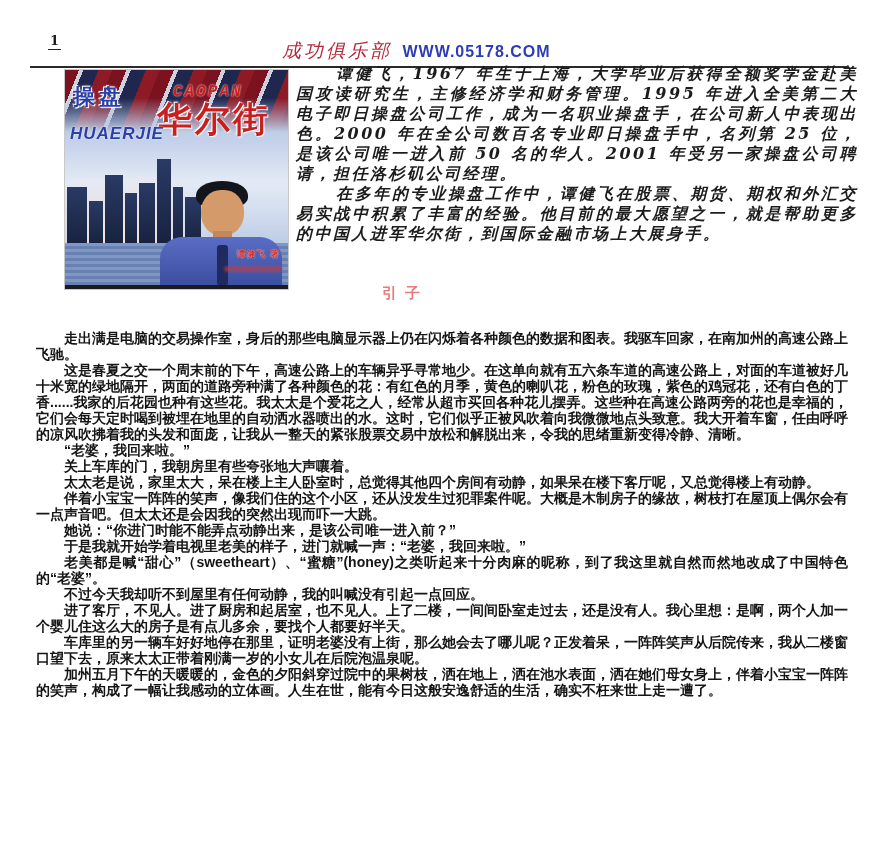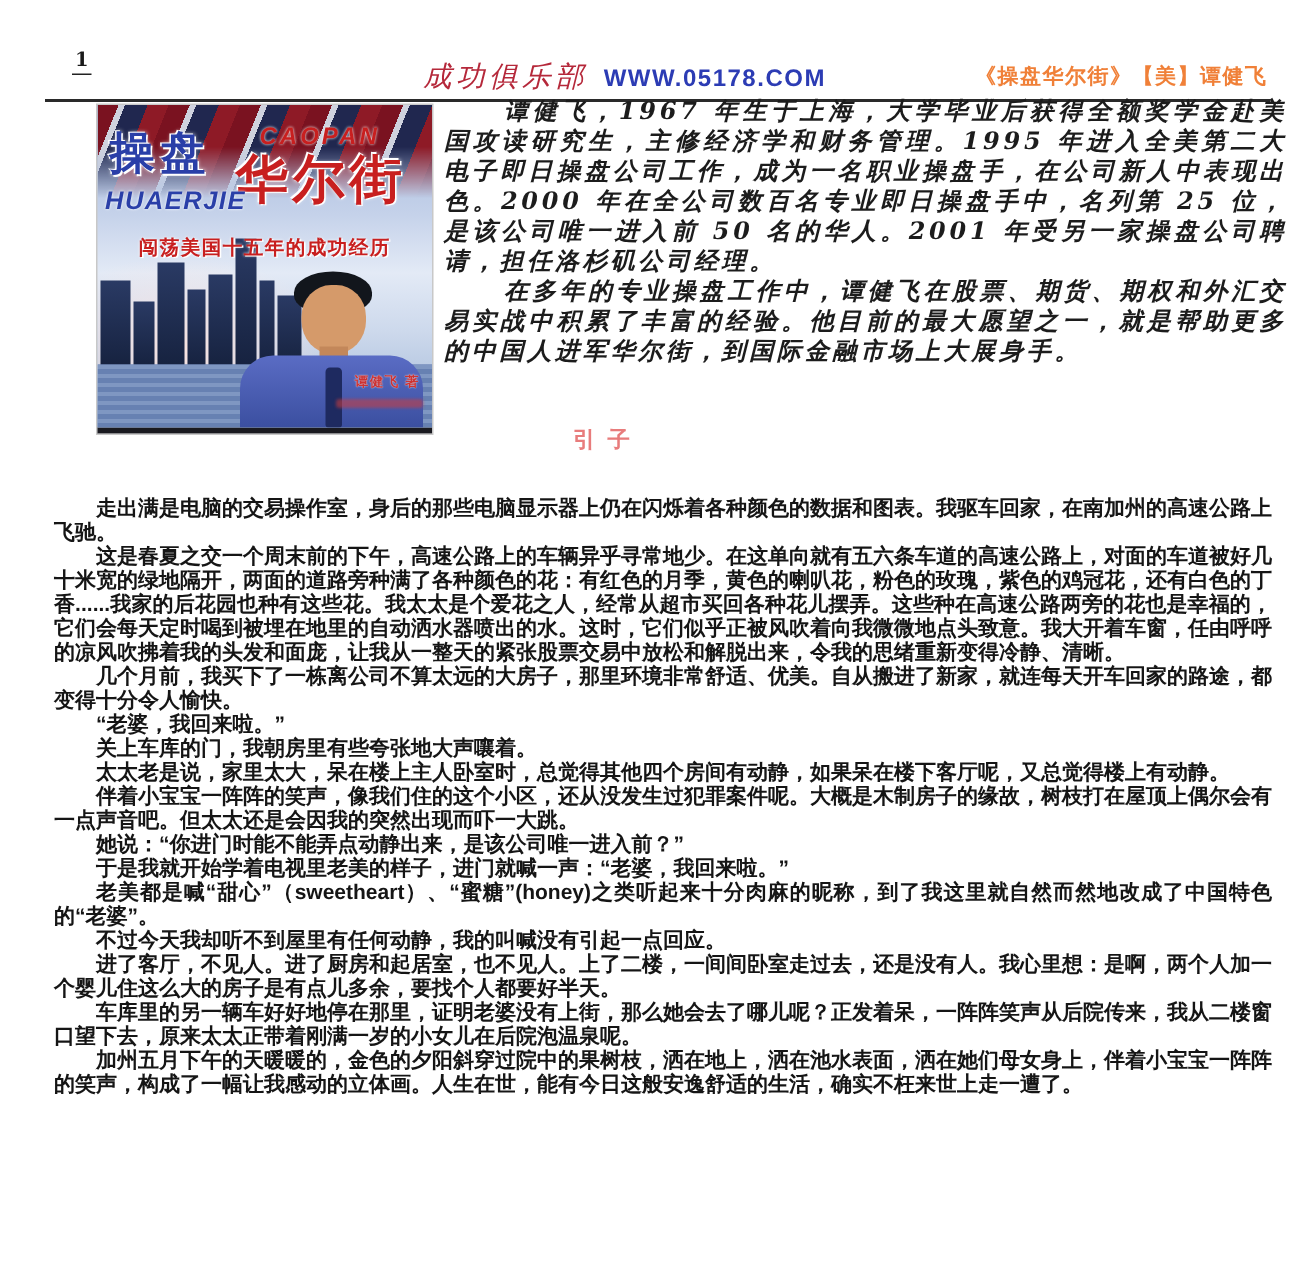--- a/index.html
+++ b/index.html
@@ -18,24 +18,24 @@
   .hdr-rule{position:absolute;left:30px;right:23px;top:66px;height:2px;background:#2a2a2a;}
 
   
   .cover{position:absolute;left:65px;top:70px;width:223px;height:215px;overflow:hidden;
          background:linear-gradient(180deg,#9fb3d8 0%,#c5d2ea 34%,#e3eaf6 52%,#cdd9ec 70%,#9fb6d6 100%);
          border-bottom:4px solid #1a1a20;box-shadow:0 0 0 1px #c8c8c8;}
   .flag{position:absolute;left:0;top:0;width:100%;height:62px;
         background:repeating-linear-gradient(112deg,#7a1220 0 13px,#cfd2de 13px 17px,#20274f 17px 31px,#8e1a26 31px 44px);
         -webkit-mask-image:linear-gradient(180deg,#000 45%,transparent 100%);
         mask-image:linear-gradient(180deg,#000 45%,transparent 100%);}
-  .cv-t1{position:absolute;left:8px;top:12px;font-size:30px;font-weight:bold;color:#2a3fa8;
+  .cv-t1{position:absolute;left:8px;top:12px;font-size:22px;font-weight:bold;color:#2a3fa8;
          letter-spacing:4px;text-shadow:0 0 3px #fff,1px 1px 0 #fff,-1px -1px 0 #fff;}
   .cv-p1{position:absolute;left:108px;top:13px;font-size:16px;font-weight:bold;font-style:italic;
-         color:#c81f1f;letter-spacing:2px;text-shadow:0 0 2px #fff;}
+         color:#c81f1f;letter-spacing:2px;text-shadow:0 0 2px #fff;font-family:Liberation Mono, monospace;}
   .cv-t2{position:absolute;left:92px;top:26px;font-size:35px;font-weight:bold;color:#c81f1f;
          letter-spacing:3px;text-shadow:0 0 3px #fff,1px 1px 0 #fff,-1px -1px 0 #fff;}
   .cv-p2{position:absolute;left:5px;top:54px;font-size:17px;font-weight:bold;font-style:italic;
          color:#2a3fa8;letter-spacing:1px;text-shadow:0 0 2px #fff;}
   .cv-tag{position:absolute;left:0;right:0;top:86px;text-align:center;font-size:13px;font-weight:bold;
           color:#c81f1f;letter-spacing:1px;text-shadow:0 0 2px #fff,1px 1px 0 #fff;}
   .glow{position:absolute;left:0;top:100px;width:160px;height:80px;
         background:radial-gradient(ellipse at 35% 80%,rgba(255,230,225,.9),rgba(255,230,225,0) 70%);}
   .bld{position:absolute;background:linear-gradient(180deg,#2a3a64,#16223f);}
   .water{position:absolute;left:0;bottom:0;width:100%;height:42px;
@@ -76,21 +76,20 @@
 </head>
 <body>
 
 <div id="page">
 
   <span class="page-num">1</span>
   <div class="hdr-center">
     <span class="club-name">成功俱乐部</span>
     <span class="site-url">WWW.05178.COM</span>
   </div>
-  <div class="hdr-right">《操盘华尔街》【美】谭健飞</div>
   <div class="hdr-rule"></div>
 
   <div class="cover">
     <div class="flag"></div>
     <div class="glow"></div>
 
     <div class="bld" style="left:2px;bottom:40px;width:20px;height:58px;"></div>
     <div class="bld" style="left:24px;bottom:40px;width:14px;height:44px;"></div>
     <div class="bld" style="left:40px;bottom:40px;width:18px;height:70px;"></div>
     <div class="bld" style="left:60px;bottom:40px;width:12px;height:52px;"></div>
@@ -105,36 +104,34 @@
       <div class="face"></div>
       <div class="neck"></div>
       <div class="shirt"></div>
       <div class="tie"></div>
     </div>
 
     <div class="cv-t1">操盘</div>
     <div class="cv-p1">CAOPAN</div>
     <div class="cv-t2">华尔街</div>
     <div class="cv-p2">HUAERJIE</div>
-    <div class="cv-tag">闯荡美国十五年的成功经历</div>
     <div class="cv-credit">谭健飞 著</div>
     <div class="cv-pubblur"></div>
   </div>
 
   <div class="bio">
     <p>谭健飞，1967 年生于上海，大学毕业后获得全额奖学金赴美国攻读研究生，主修经济学和财务管理。1995 年进入全美第二大电子即日操盘公司工作，成为一名职业操盘手，在公司新人中表现出色。2000 年在全公司数百名专业即日操盘手中，名列第 25 位，是该公司唯一进入前 50 名的华人。2001 年受另一家操盘公司聘请，担任洛杉矶公司经理。</p>
     <p>在多年的专业操盘工作中，谭健飞在股票、期货、期权和外汇交易实战中积累了丰富的经验。他目前的最大愿望之一，就是帮助更多的中国人进军华尔街，到国际金融市场上大展身手。</p>
   </div>
 
   <div class="section-title">引子</div>
 
   <div class="bodytext">
     <p>走出满是电脑的交易操作室，身后的那些电脑显示器上仍在闪烁着各种颜色的数据和图表。我驱车回家，在南加州的高速公路上飞驰。</p>
     <p>这是春夏之交一个周末前的下午，高速公路上的车辆异乎寻常地少。在这单向就有五六条车道的高速公路上，对面的车道被好几十米宽的绿地隔开，两面的道路旁种满了各种颜色的花：有红色的月季，黄色的喇叭花，粉色的玫瑰，紫色的鸡冠花，还有白色的丁香......我家的后花园也种有这些花。我太太是个爱花之人，经常从超市买回各种花儿摆弄。这些种在高速公路两旁的花也是幸福的，它们会每天定时喝到被埋在地里的自动洒水器喷出的水。这时，它们似乎正被风吹着向我微微地点头致意。我大开着车窗，任由呼呼的凉风吹拂着我的头发和面庞，让我从一整天的紧张股票交易中放松和解脱出来，令我的思绪重新变得冷静、清晰。</p>
-    <p>几个月前，我买下了一栋离公司不算太远的大房子，那里环境非常舒适、优美。自从搬进了新家，就连每天开车回家的路途，都变得十分令人愉快。</p>
     <p>“老婆，我回来啦。”</p>
     <p>关上车库的门，我朝房里有些夸张地大声嚷着。</p>
     <p>太太老是说，家里太大，呆在楼上主人卧室时，总觉得其他四个房间有动静，如果呆在楼下客厅呢，又总觉得楼上有动静。</p>
     <p>伴着小宝宝一阵阵的笑声，像我们住的这个小区，还从没发生过犯罪案件呢。大概是木制房子的缘故，树枝打在屋顶上偶尔会有一点声音吧。但太太还是会因我的突然出现而吓一大跳。</p>
     <p>她说：“你进门时能不能弄点动静出来，是该公司唯一进入前？”</p>
     <p>于是我就开始学着电视里老美的样子，进门就喊一声：“老婆，我回来啦。”</p>
     <p>老美都是喊“甜心”（sweetheart）、“蜜糖”(honey)之类听起来十分肉麻的昵称，到了我这里就自然而然地改成了中国特色的“老婆”。</p>
     <p>不过今天我却听不到屋里有任何动静，我的叫喊没有引起一点回应。</p>
     <p>进了客厅，不见人。进了厨房和起居室，也不见人。上了二楼，一间间卧室走过去，还是没有人。我心里想：是啊，两个人加一个婴儿住这么大的房子是有点儿多余，要找个人都要好半天。</p>
     <p>车库里的另一辆车好好地停在那里，证明老婆没有上街，那么她会去了哪儿呢？正发着呆，一阵阵笑声从后院传来，我从二楼窗口望下去，原来太太正带着刚满一岁的小女儿在后院泡温泉呢。</p>

